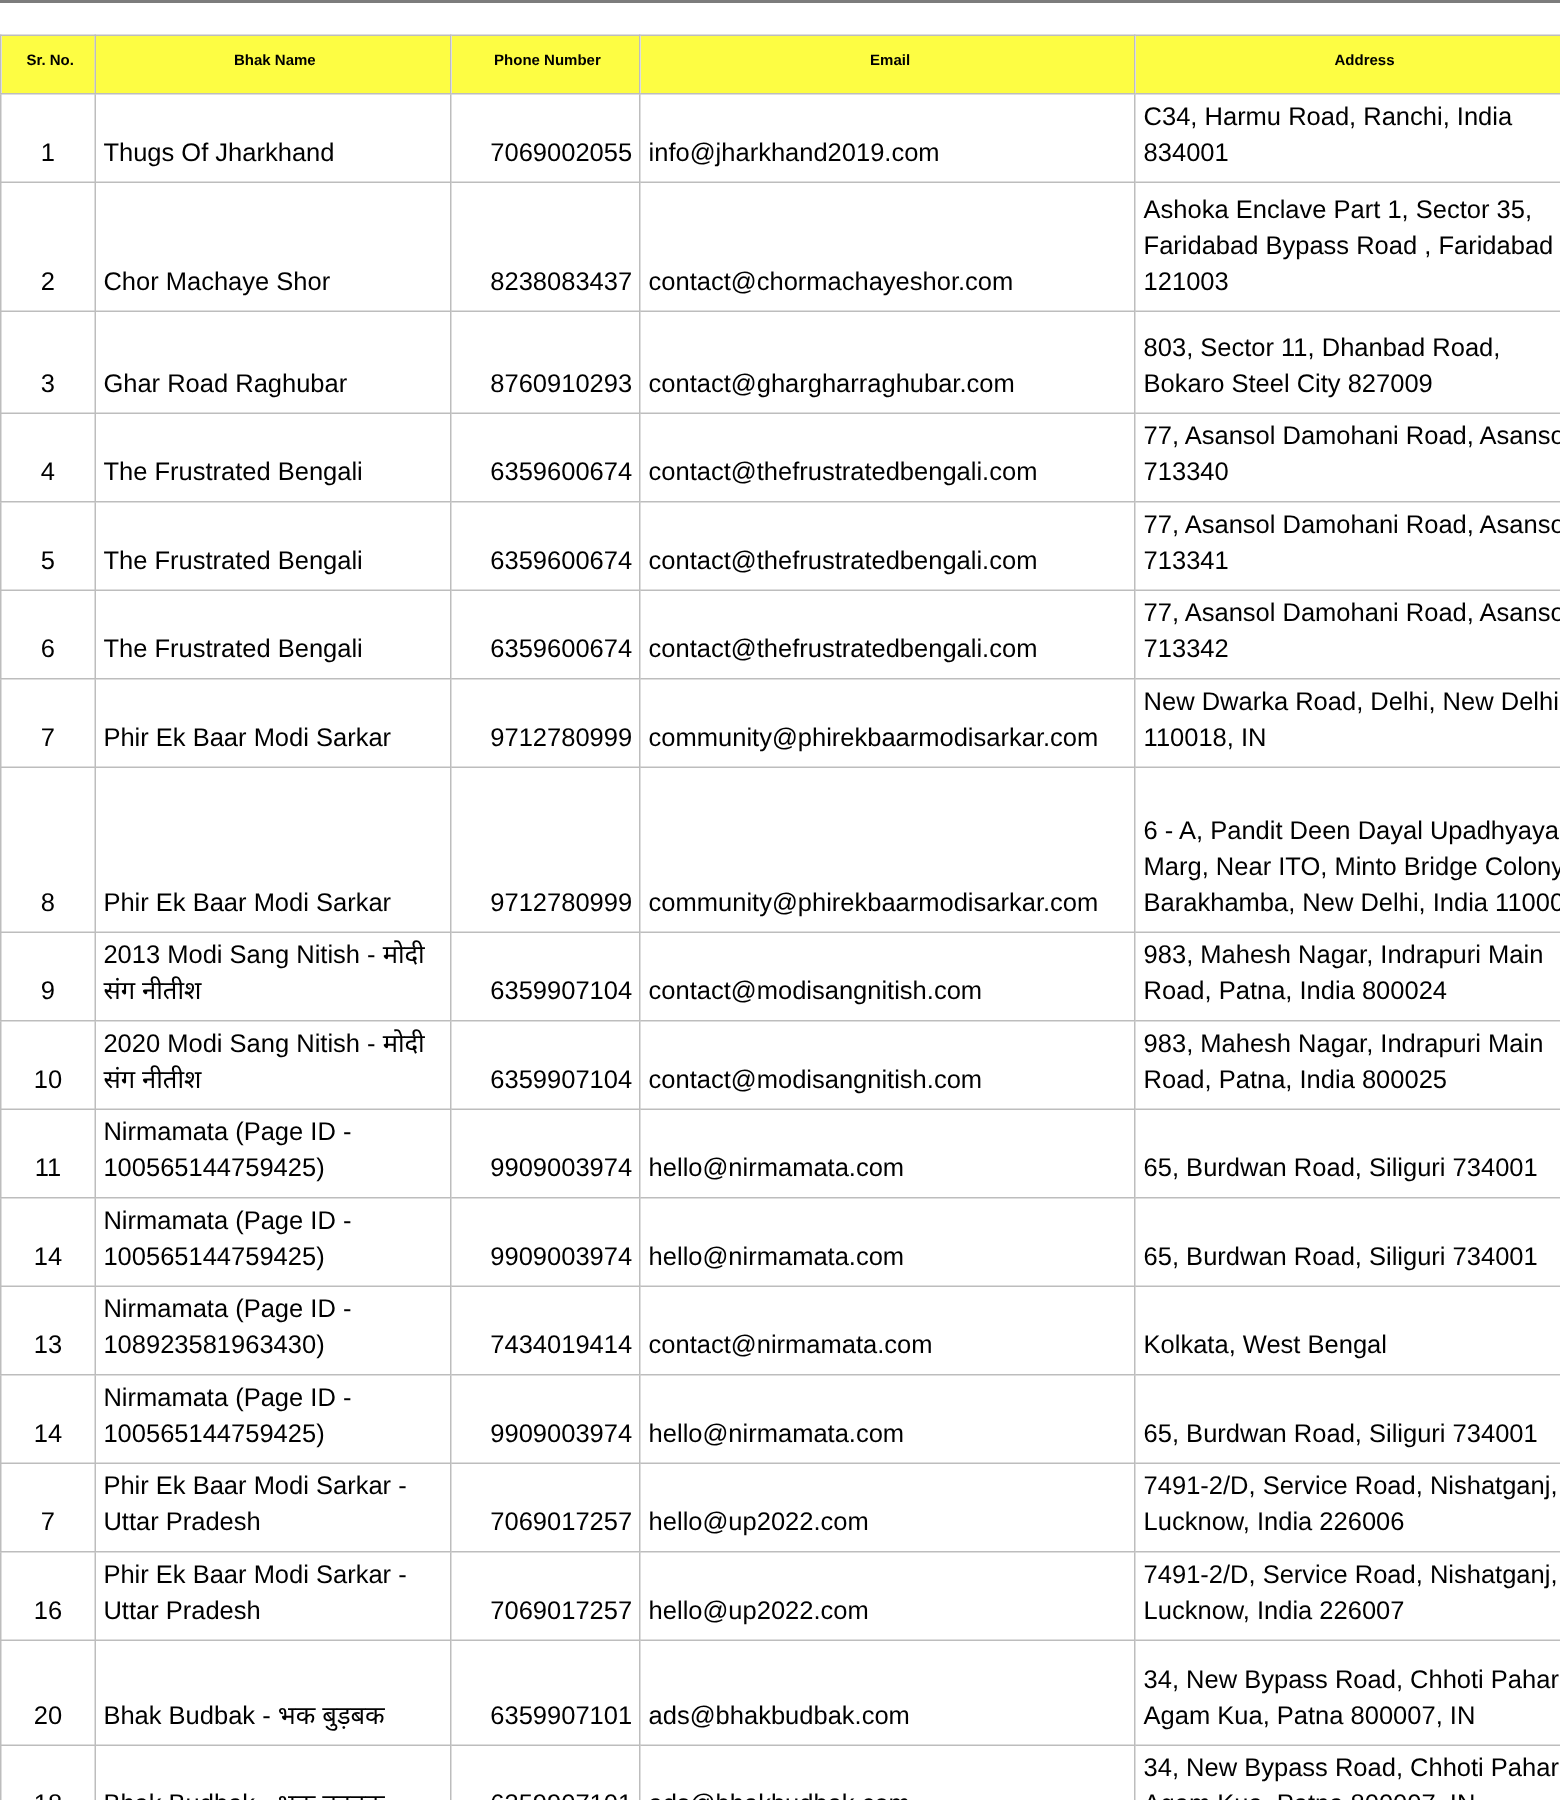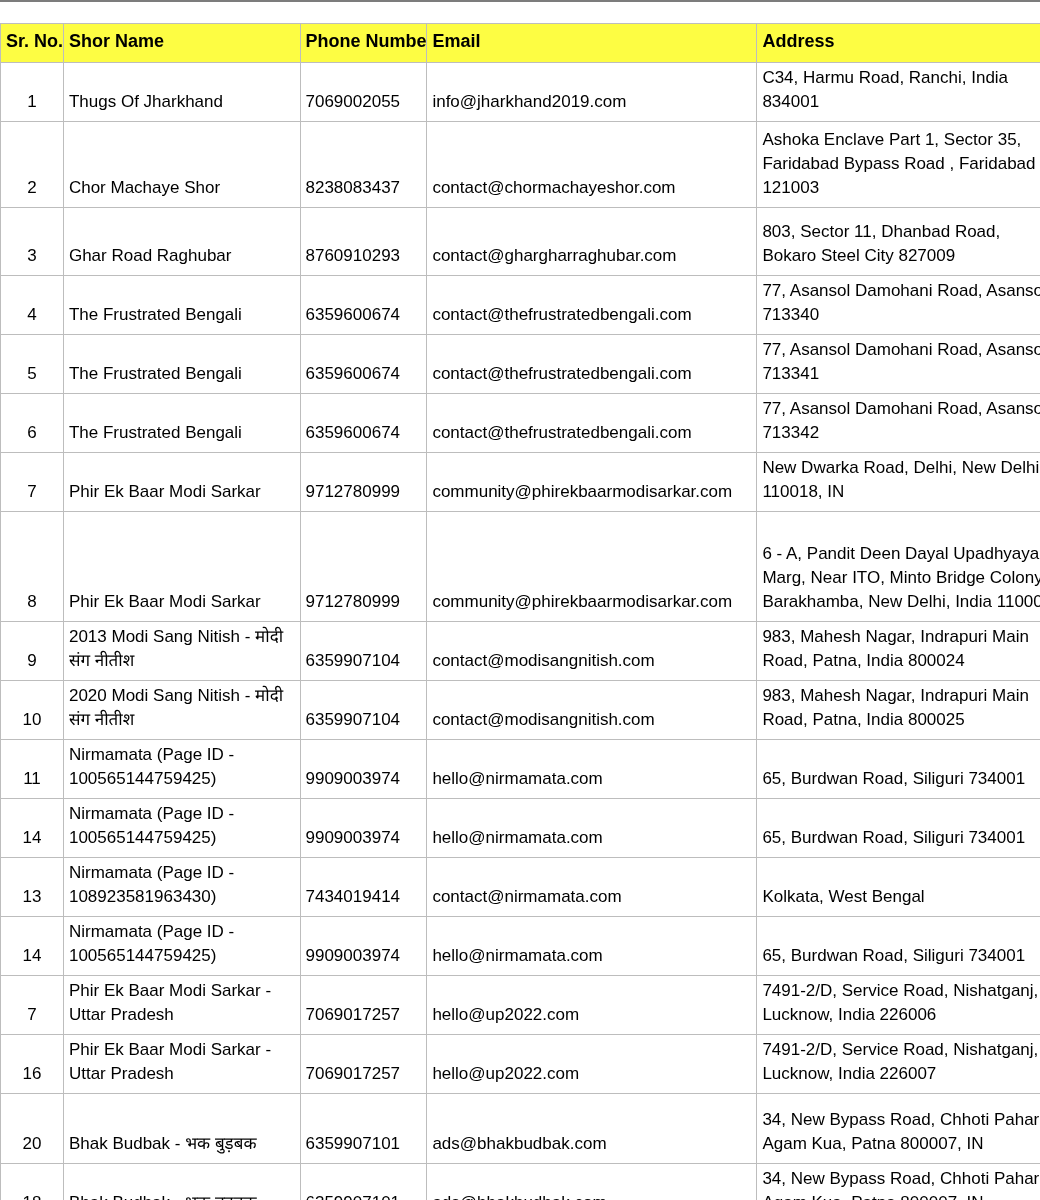--- a/index.html
+++ b/index.html
@@ -28,49 +28,49 @@
     vertical-align:bottom;
     padding:3px 5px 7px 5px;
     font-size:17px;
     line-height:24px;
     overflow:hidden;
     word-wrap:break-word;
   }
   thead th{
     background:var(--header-bg);
     font-weight:bold;
-    font-size:18px;
-    text-align:left;
+    font-size:10px;
+    text-align:center;
     white-space:nowrap;
     height:30px;
     padding:2px 2px 6px 5px;
     vertical-align:middle;
   }
   td.sr{text-align:center;}
-  td.phone{text-align:left;white-space:nowrap;}
+  td.phone{text-align:right;white-space:nowrap;}
   td.email{white-space:nowrap;}
 </style>
 </head>
 <body>
 
 <div class="top-divider"></div>
 
 <div class="sheet-viewport">
   <table class="sheet">
     <colgroup>
       <col class="c-sr">
         <col class="c-name">
         <col class="c-phone">
         <col class="c-email">
         <col class="c-address">
     </colgroup>
     <thead>
       <tr>
         <th>Sr. No.</th>
-        <th>Shor Name</th>
+        <th>Bhak Name</th>
         <th>Phone Number</th>
         <th>Email</th>
         <th>Address</th>
       </tr>
     </thead>
     <tbody id="rows-body">
         <tr style="height: 57px;">
           <td class="sr">1</td>
           <td class="name">Thugs Of Jharkhand</td>
           <td class="phone">7069002055</td>

